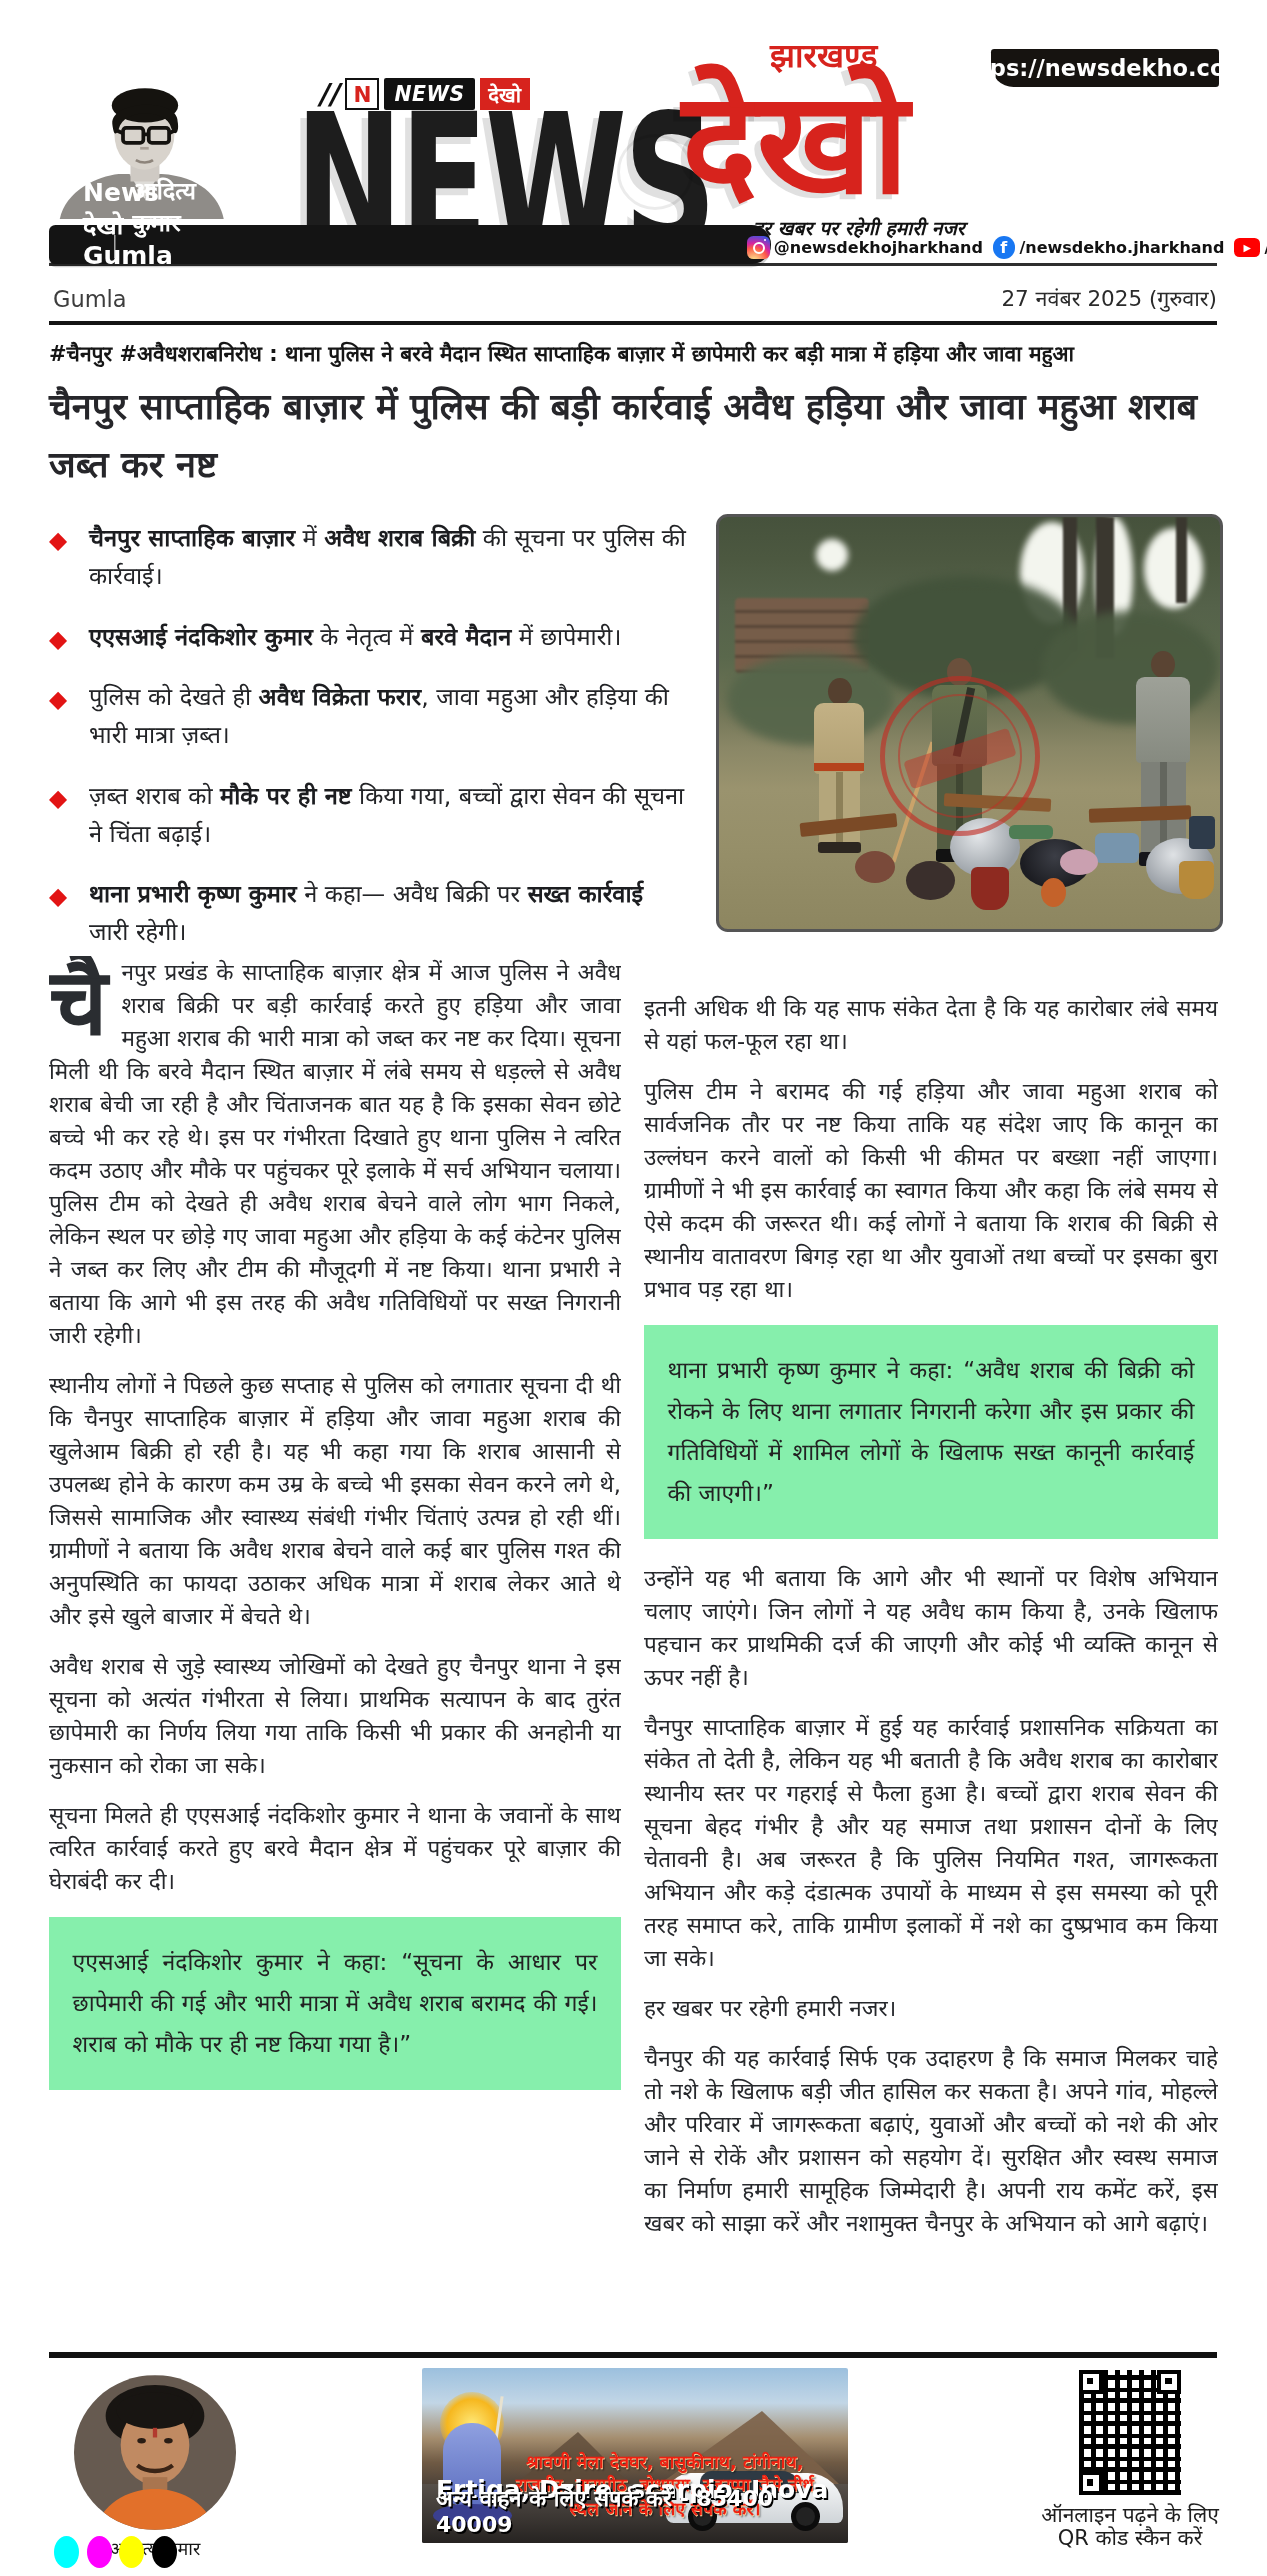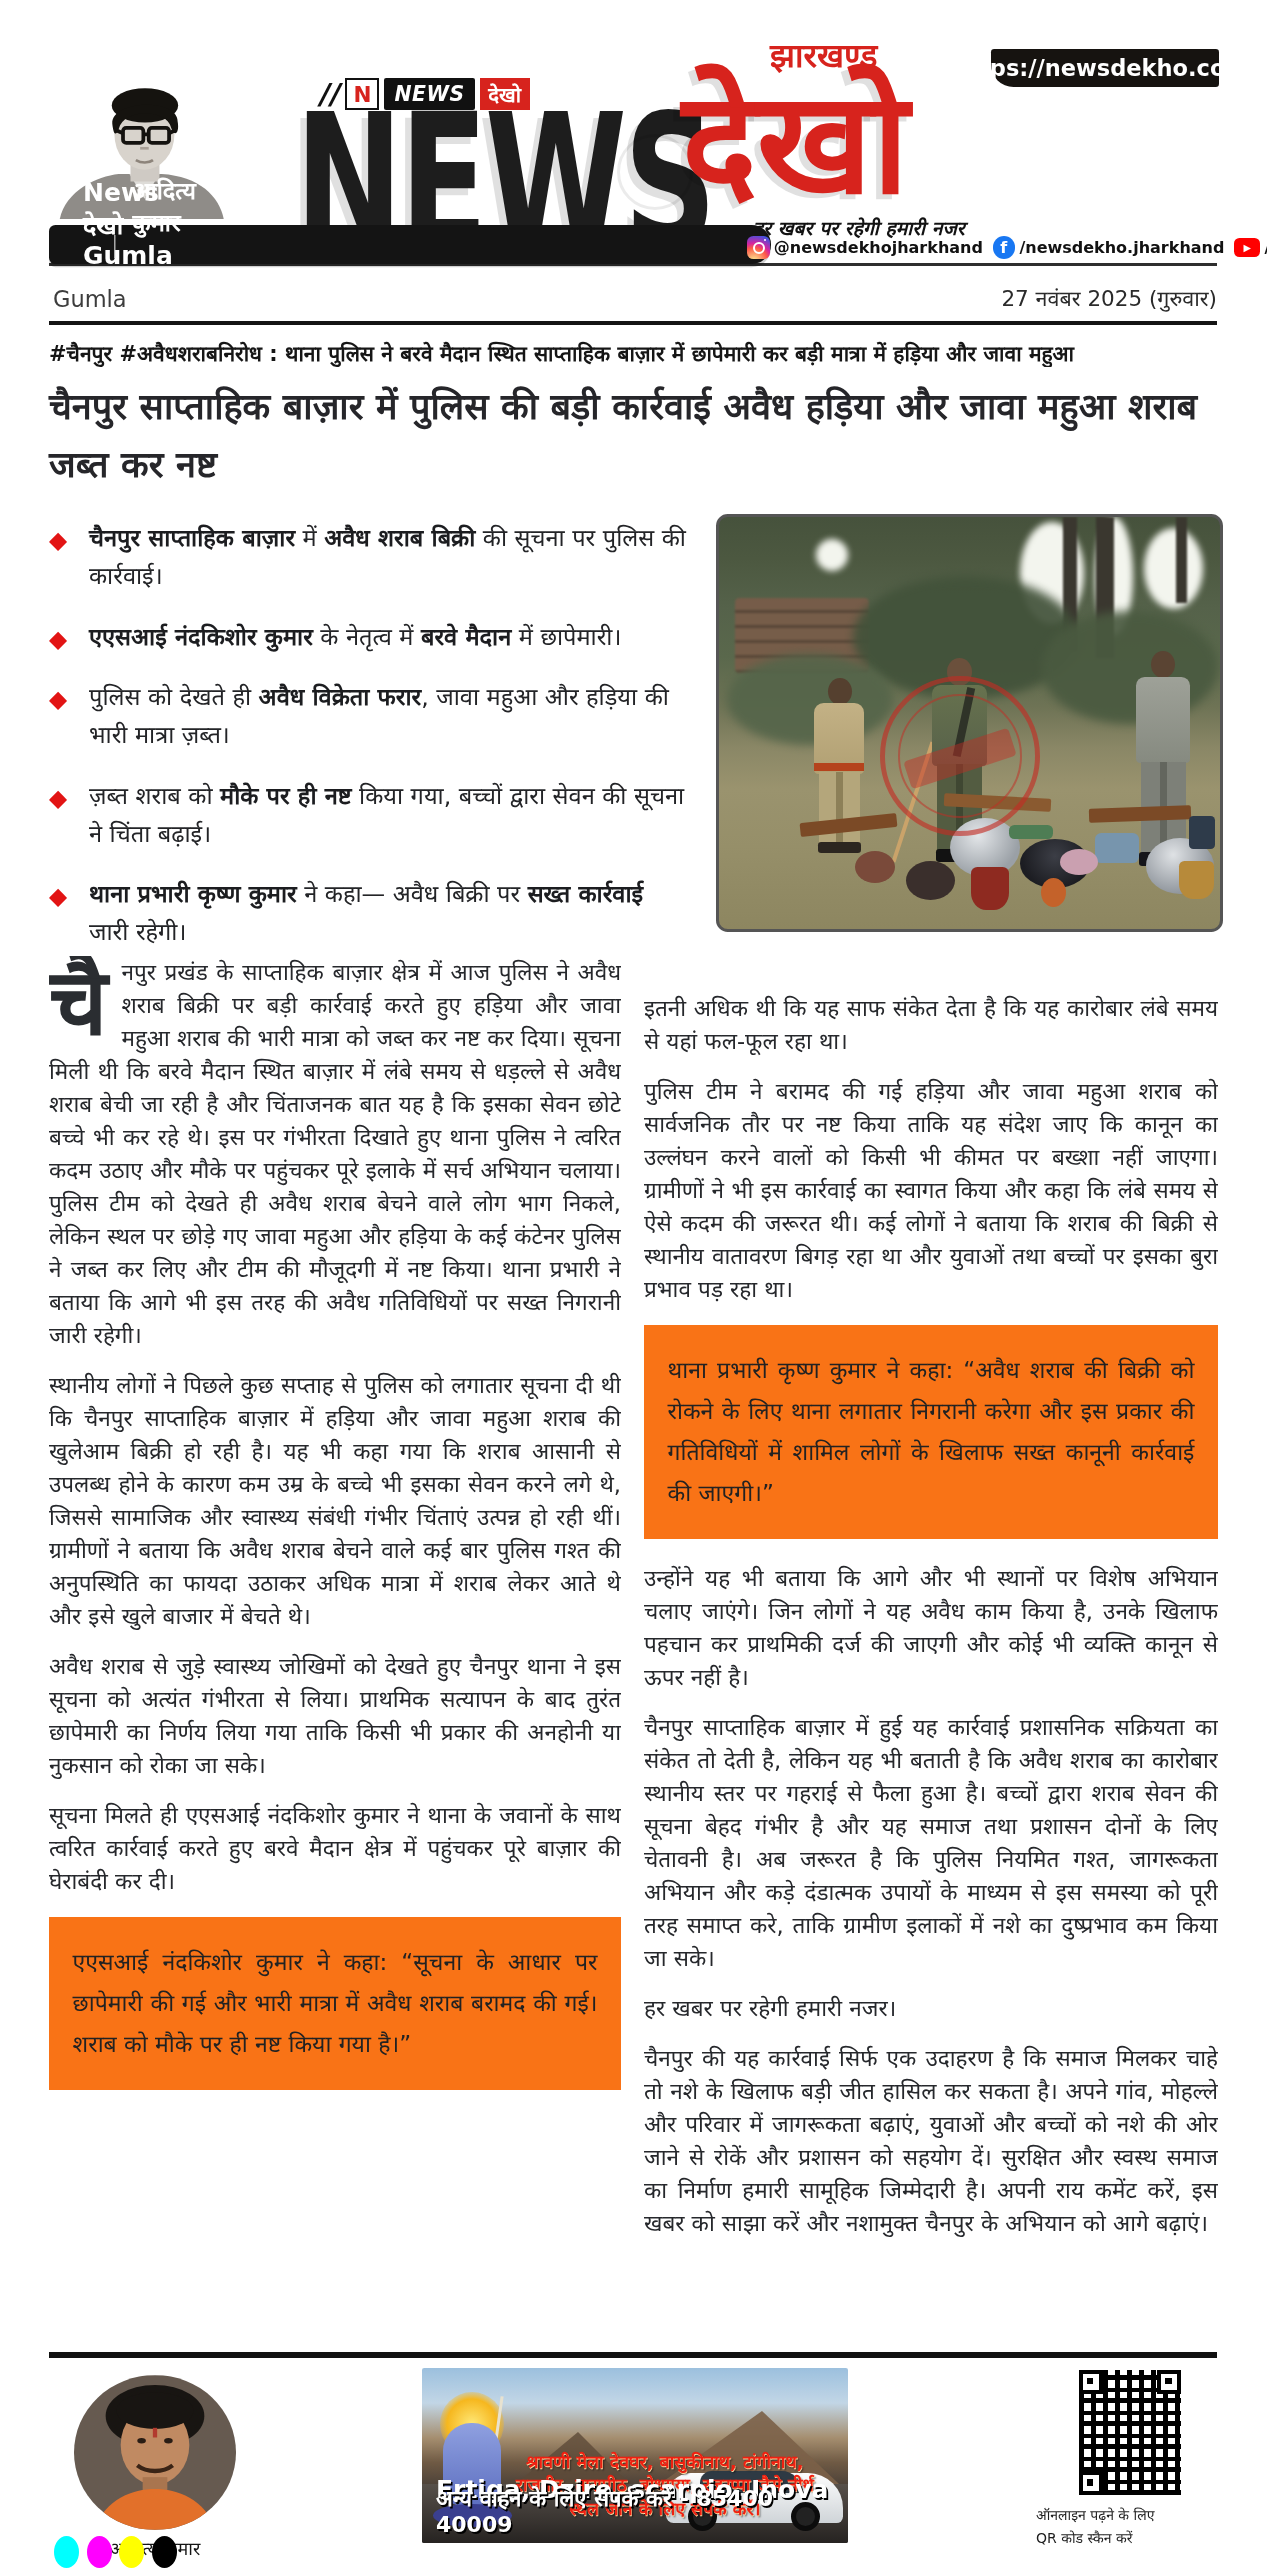--- a/index.html
+++ b/index.html
@@ -126,21 +126,21 @@
   .stamp .inner{position:absolute;inset:13px;border:2.1px solid rgba(196,44,36,.5);border-radius:50%;}
   .stamp .bar{position:absolute;left:20.4px;top:63px;width:110px;height:29px;background:rgba(196,44,36,.45);
               transform:rotate(-18deg);border-radius:4.3px;}
 
   
   .col{position:absolute;overflow:hidden;}
   .col-left{left:49px;top:956px;width:572px;height:1388px;}
   .col-right{left:644px;top:992px;width:574px;height:1353px;}
   .col p{margin:0 0 17px 0;font-size:22.5px;line-height:33px;text-align:justify;color:#26282c;}
   .dropcap{float:left;font-size:92px;line-height:75px;font-weight:800;color:#2a2d31;padding:8.6px 14px 0 0;}
-  .quote{background:#f97316;padding:25px 23.6px;margin:19.3px 0 22.5px 0;font-size:23px;line-height:41px;
+  .quote{background:#86efac;padding:25px 23.6px;margin:19.3px 0 22.5px 0;font-size:23px;line-height:41px;
          text-align:justify;color:#222;}
 
   
   .footer-rule{position:absolute;left:49px;top:2352px;width:1168px;height:6.4px;background:#111;}
   .author-photo{position:absolute;left:74px;top:2375px;width:162px;height:155px;border-radius:50%;overflow:hidden;}
   .author-name{position:absolute;left:63px;top:2536px;width:184px;text-align:center;font-size:18px;color:#141414;}
   .ad{position:absolute;left:422px;top:2368px;width:426px;height:175px;border-radius:2.1px;overflow:hidden;
       background:linear-gradient(180deg,#9cc0de 0%,#c2d6e6 20%,#a58e6f 40%,#6f5a44 54%,#4a4038 68%,#2b2624 84%,#1c1a18 100%);}
   .ad .el{position:absolute;}
   .ad-mtn1{right:-27px;top:43px;width:0;height:0;border-left:150px solid transparent;border-right:113px solid transparent;
@@ -169,21 +169,21 @@
   .ad-l1{top:81px;} .ad-l2{top:104px;} .ad-l3{top:128px;}
   .ad-veh{left:14px;bottom:39px;font-size:25px;font-weight:800;color:#fff;text-shadow:1.6px 1.6px 0 #000;}
   .ad-contact{left:14px;bottom:6.4px;font-size:22px;font-weight:800;color:#fff;text-shadow:1.6px 1.6px 0 #000;}
   .qr{position:absolute;left:1079px;top:2370px;width:102px;height:125px;background:#fff;}
   .qr .grid{position:absolute;inset:0;background-color:#fff;background-image:
       repeating-linear-gradient(0deg,#000 0 4.8px,transparent 4.8px 11.3px,#000 11.3px 14.5px,transparent 14.5px 23px),
       repeating-linear-gradient(90deg,#000 0 4.8px,transparent 4.8px 12.3px,#000 12.3px 16.6px,transparent 16.6px 24px);}
   .qr .f{position:absolute;width:23.6px;height:23.6px;border:4.8px solid #000;background:#fff;box-sizing:border-box;}
   .qr .f::after{content:"";position:absolute;left:3.8px;top:3.8px;width:6.4px;height:6.4px;background:#000;}
   .f-tl{left:0;top:0;} .f-tr{right:0;top:0;} .f-bl{left:0;bottom:0;}
-  .qr-cap{position:absolute;left:1036px;top:2504px;width:188px;font-size:14px;line-height:22.5px;color:#1e1e1e;}
+  .qr-cap{position:absolute;left:1036px;top:2504px;width:188px;text-align:center;font-size:21px;line-height:22.5px;color:#1e1e1e;}
   .cmyk{position:absolute;left:54px;top:2536px;display:flex;gap:7.5px;}
   .cmyk span{width:25px;height:32px;border-radius:50%;display:block;}
   .c-c{background:#00ffff;} .c-m{background:#ff00ff;} .c-y{background:#ffff00;} .c-k{background:#000000;}
 </style>
 </head>
 <body>
 
 <div class="page">
 
   <svg class="portrait" viewBox="0 0 332 252">

